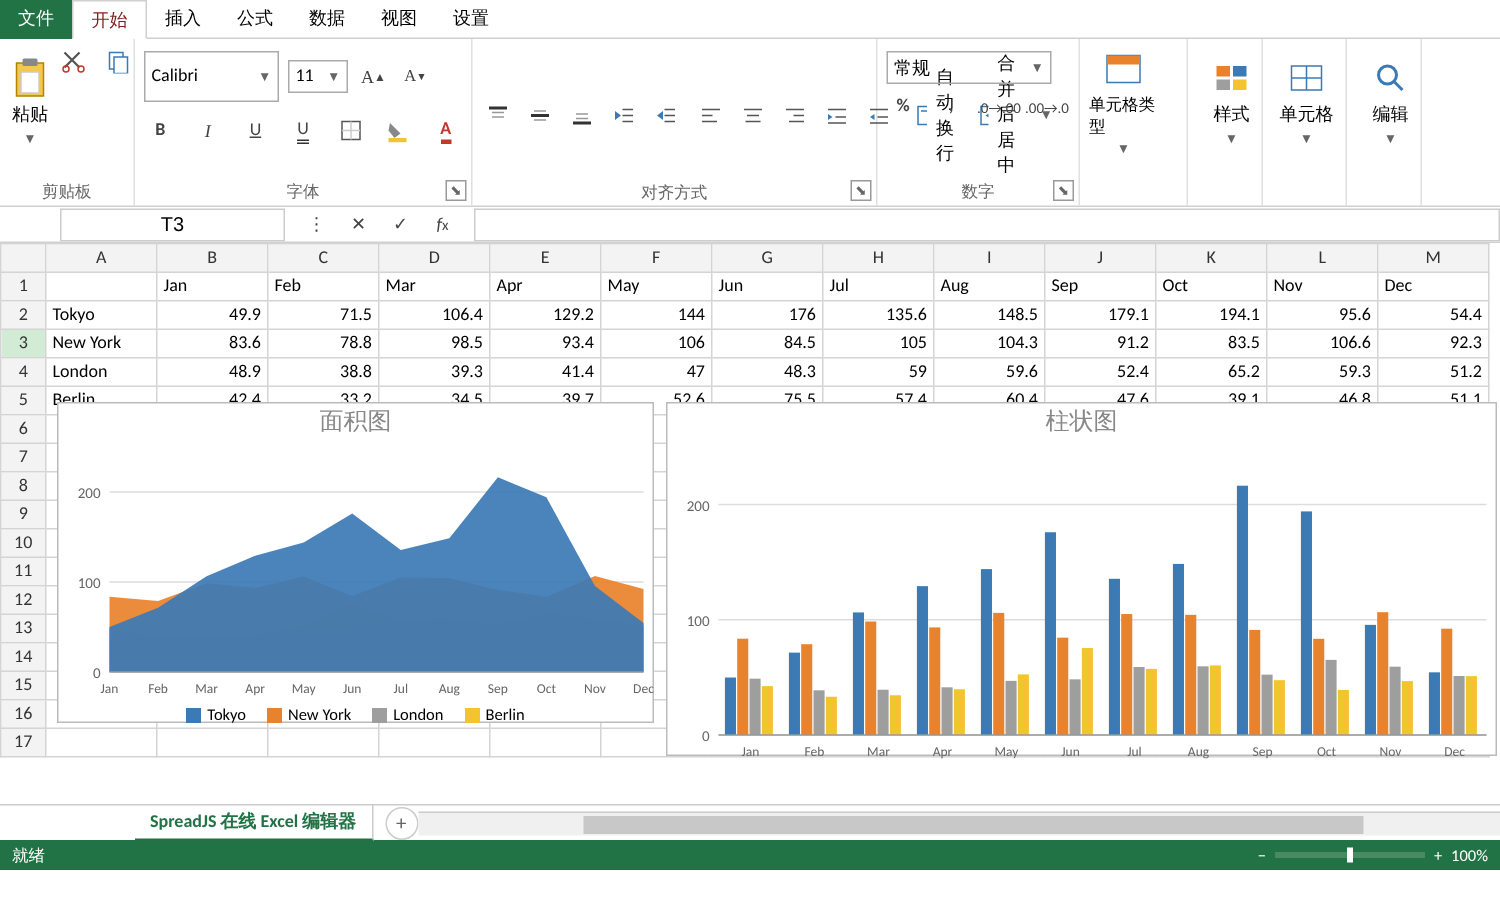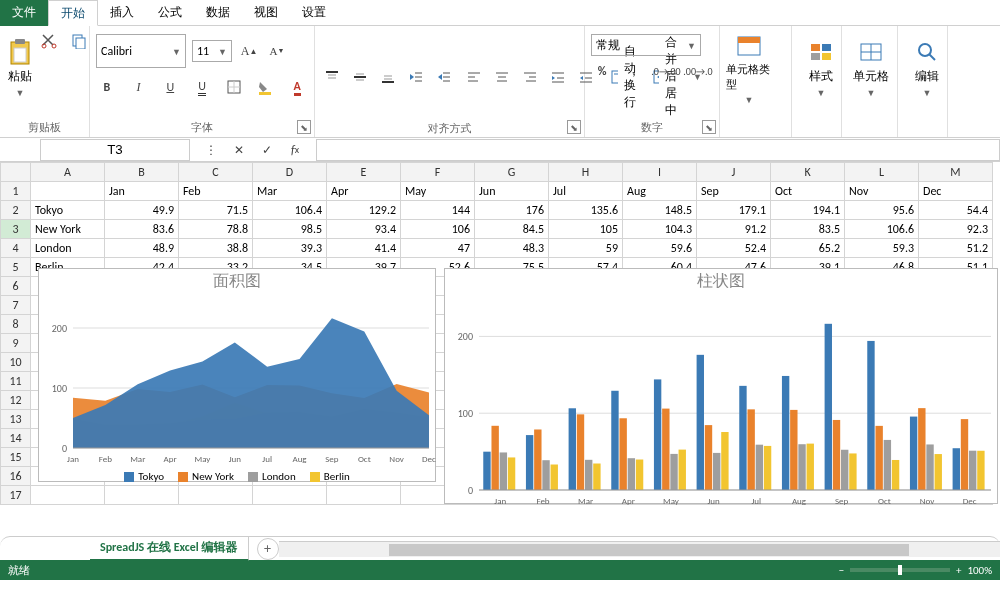--- a/index.html
+++ b/index.html
@@ -1,20 +1,20 @@
 <!DOCTYPE html>
 <html><head>
 <meta charset="utf-8">
 <style>
 * { box-sizing: border-box; margin: 0; padding: 0; }
 body { font-family: "Microsoft YaHei", Calibri, Arial, sans-serif; font-size: 12px; overflow: hidden; width: 1000px; height: 600px; background: #fff; }
 .tabs { display: flex; align-items: center; height: 26px; background: #fff; border-bottom: 1px solid #d0d0d0; }
 .tab { padding: 4px 12px; cursor: pointer; height: 26px; display: flex; align-items: center; }
 .tab.file { background: #217346; color: #fff; text-align: right; }
-.tab.active { border: 1px solid #d0d0d0; border-bottom: 1px solid #fff; background: #fff; color: #0c4a6e; margin-bottom: -1px; }
+.tab.active { border: 1px solid #d0d0d0; border-bottom: 1px solid #fff; background: #fff; color: #7f1d1d; margin-bottom: -1px; }
 .ribbon { display: flex; height: 112px; background: #fff; border-bottom: 1px solid #d0d0d0; }
 .group { display: flex; flex-direction: column; padding: 4px 6px 0 6px; border-right: 1px solid #e0e0e0; position: relative; }
 .group-label { font-size: 11px; color: #666; text-align: center; padding: 2px 0; }
 .group-body { flex: 1; display: flex; gap: 4px; }
 .big-btn { display: flex; flex-direction: column; align-items: center; justify-content: center; width: 46px; height: 76px; cursor: pointer; gap: 2px; }
 .big-btn .ic { width: 28px; height: 28px; display: flex; align-items: center; justify-content: center; }
 .col { display: flex; flex-direction: row; gap: 8px; justify-content: center; }
 .row { display: flex; gap: 6px; align-items: center; }
 .ic-btn { width: 22px; height: 22px; display: flex; align-items: center; justify-content: center; cursor: pointer; color: #444; }
 .font-sel { width: 90px; height: 22px; border: 1px solid #aaa; padding: 16px 4px; display: flex; align-items: center; justify-content: space-between; }
@@ -31,21 +31,21 @@
 .grid th { background: #f3f3f3; font-weight: normal; color: #333; text-align: center; }
 .grid .rowh { width: 30px; text-align: center; }
 .grid .colh { width: 74px; }
 .grid td.num { text-align: right; }
 .grid th.sel { background: #d2ebd5; }
 .chart-box { position: absolute; background: #fff; border: 1px solid #bbb; }
 .chart-title { text-align: center; font-size: 16px; color: #888; font-family: SimSun, serif; padding: 2px; }
 .legend { display: flex; justify-content: center; gap: 14px; font-size: 11px; padding-top: 4px; }
 .lg { display: flex; align-items: center; gap: 4px; }
 .lg-sw { width: 10px; height: 10px; }
-.sheet-tabs { display: flex; align-items: center; height: 24px; background: #fff; border-top: 1px solid #ccc; border-radius: 10px; }
+.sheet-tabs { display: flex; align-items: center; height: 24px; background: #fff; border-top: 1px solid #ccc; }
 .sheet-tab { padding: 3px 10px; font-size: 12px; border-right: 1px solid #ccc; cursor: pointer; }
 .sheet-tab.act { font-weight: bold; color: #217346; border-bottom: 2px solid #217346; }
 .status-bar { display: flex; align-items: center; height: 20px; background: #217346; color: #fff; font-size: 11px; padding: 0 8px; justify-content: space-between; text-align: right; }
 .zoom { display: flex; align-items: center; gap: 6px; }
 .slider { width: 100px; height: 4px; background: #4a8a63; position: relative; }
 .slider-thumb { position: absolute; left: 48px; top: -3px; width: 4px; height: 10px; background: #fff; }
 .caret { font-size: 9px; color: #666; }
 svg { display: block; }
 .scroll-h { height: 16px; background: #f0f0f0; border-top:1px solid #ccc; position: relative; }
 .scroll-h .thumb { position:absolute; left:110px; top:2px; height:12px; width:520px; background:#c8c8c8; }

